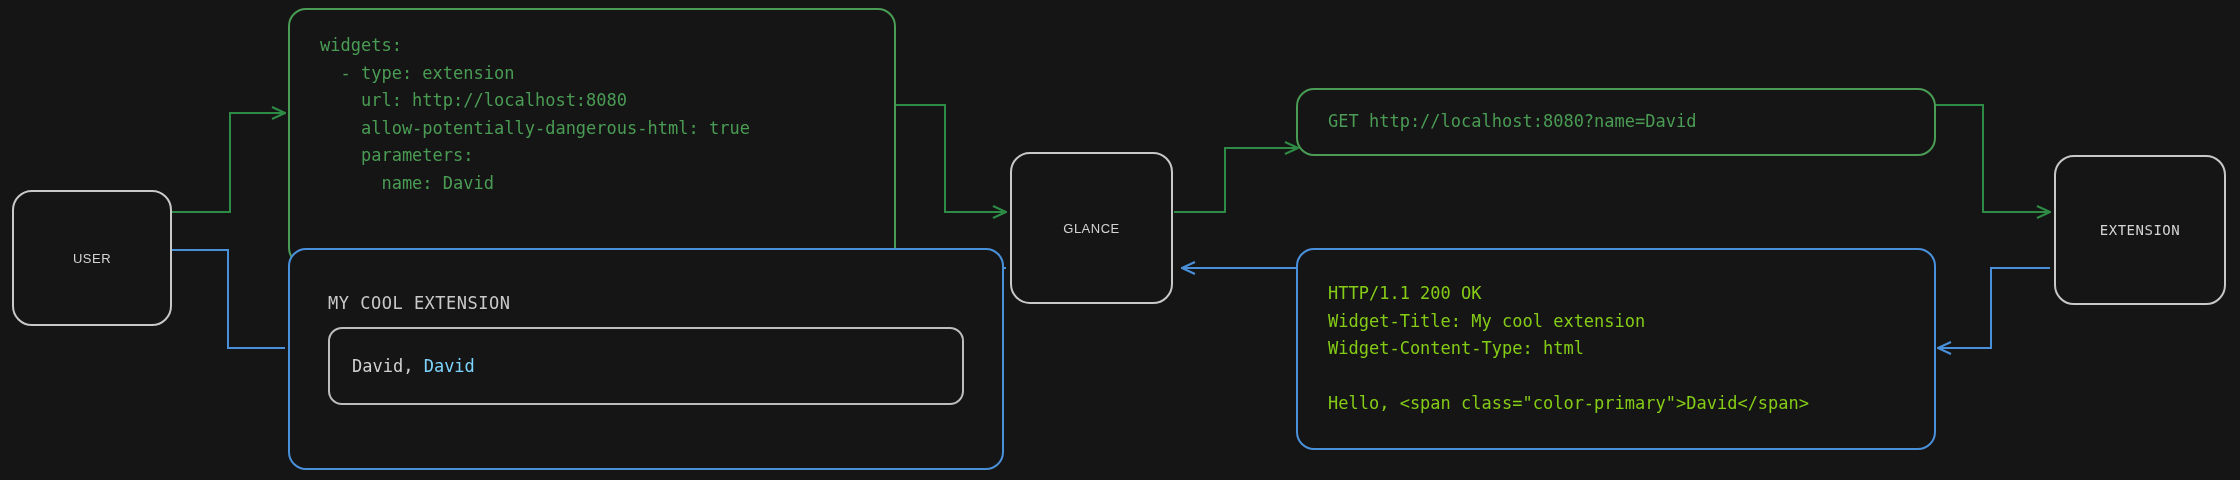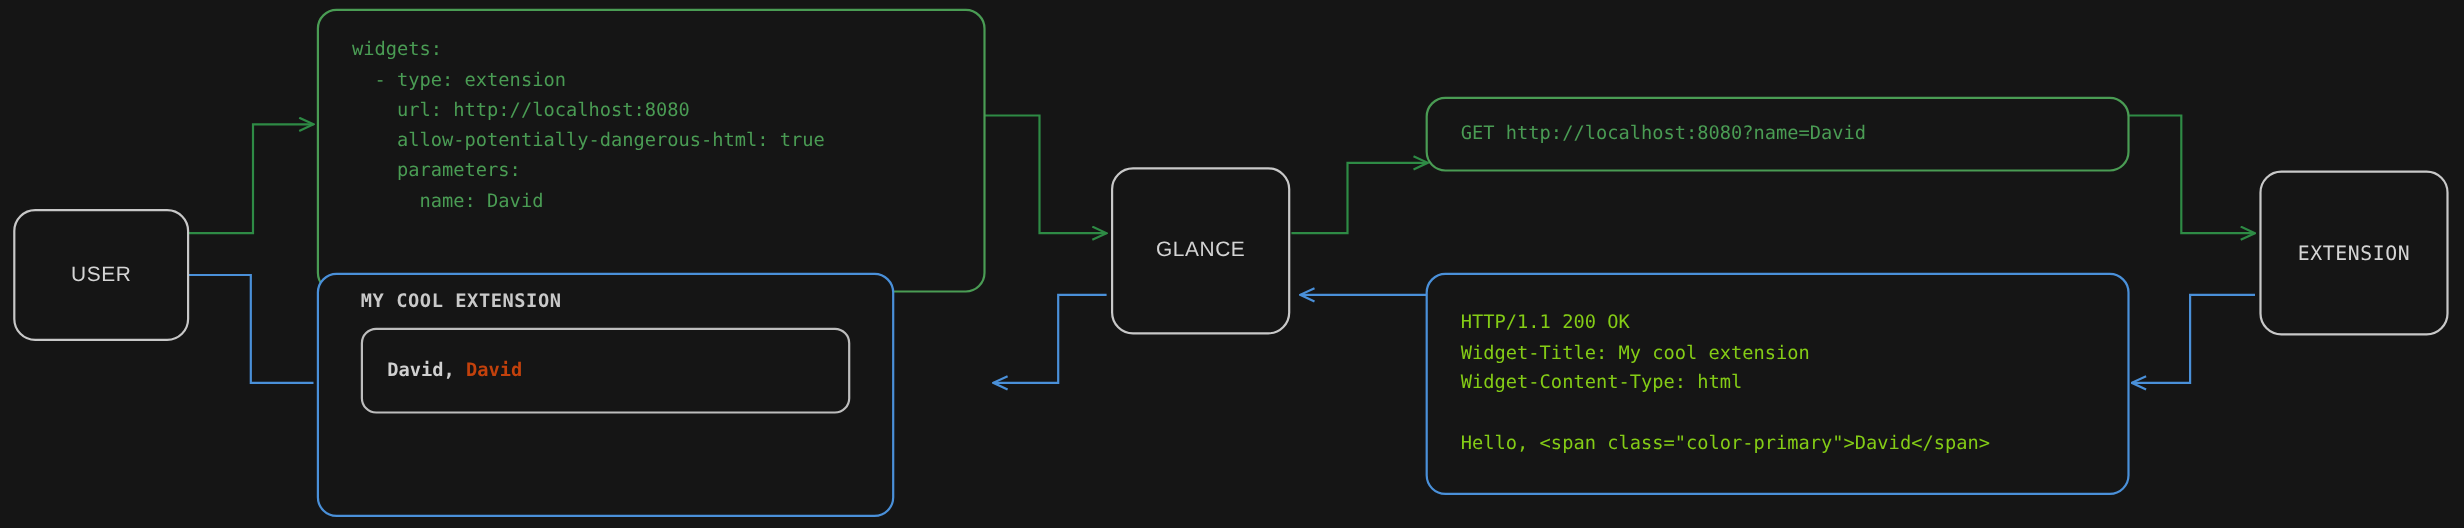--- a/index.html
+++ b/index.html
@@ -36,25 +36,25 @@
     justify-content: center;
     box-sizing: border-box;
   }
   .node-label {
     color: #d4d4d4;
     letter-spacing: 0.5px;
     white-space: nowrap;
   }
   .node-label.sans {
     font-family: "Liberation Sans", "DejaVu Sans", sans-serif;
-    font-size: 19px;
+    font-size: 13px;
   }
   .node-label.mono {
     font-family: "DejaVu Sans Mono", "Liberation Mono", monospace;
-    font-size: 18px;
+    font-size: 14px;
   }
 
   
   .panel {
     position: absolute;
     border: 2px solid #4a9c54;
     border-radius: 18px;
     background: #151515;
     box-sizing: border-box;
     padding: 22px 30px;
@@ -90,21 +90,21 @@
     height: 78px;
     display: flex;
     align-items: center;
   }
   .widget-text {
     font-family: "DejaVu Sans Mono", "Liberation Mono", monospace;
     font-size: 17px;
     color: #d0d0d0;
     white-space: pre;
   }
-  .accent { color: #c2410c; }
+  .accent { color: #7dd3fc; }
 </style>
 </head>
 <body>
 
 <div id="canvas">
 
   <svg class="wires" viewBox="0 0 2240 480" xmlns="http://www.w3.org/2000/svg">
     <defs>
       <marker id="ah-green" markerWidth="16" markerHeight="14" refX="15" refY="7" orient="auto" markerUnits="userSpaceOnUse">
         <path d="M2,1 L15,7 L2,13" fill="none" stroke="#2e8b45" stroke-width="2"></path>
@@ -124,21 +124,21 @@
 
     <path d="M 2050 268 L 1991 268 L 1991 348 L 1938 348" fill="none" stroke="#4a90d9" stroke-width="2" marker-end="url(#ah-blue)"></path>
 
     <path d="M 1298 268 L 1240 268 L 1240 268 L 1182 268" fill="none" stroke="#4a90d9" stroke-width="2" marker-end="url(#ah-blue)"></path>
 
     <path d="M 1006 268 L 962 268 L 962 348 L 903 348" fill="none" stroke="#4a90d9" stroke-width="2" marker-end="url(#ah-blue)"></path>
 
     <path d="M 285 348 L 228 348 L 228 250 L 130 250" fill="none" stroke="#4a90d9" stroke-width="2" marker-end="url(#ah-blue)"></path>
   </svg>
 
-  <div class="node" style="left:12px; top:190px; width:160px; height:120px;">
+  <div class="node" style="left:12px; top:190px; width:160px; height:136px;">
     <span class="node-label sans">USER</span>
   </div>
 
   <div class="node" style="left:1010px; top:152px; width:163px; height:152px;">
     <span class="node-label sans">GLANCE</span>
   </div>
 
   <div class="node" style="left:2054px; top:155px; width:172px; height:150px;">
     <span class="node-label mono">EXTENSION</span>
   </div>
@@ -157,20 +157,20 @@
   </div>
 
   <div class="panel blue" style="left:1296px; top:248px; width:640px; height:202px; display:flex; align-items:center;">
     <pre class="code blue">HTTP/1.1 200 OK
 Widget-Title: My cool extension
 Widget-Content-Type: html
 
 Hello, &lt;span class="color-primary"&gt;David&lt;/span&gt;</pre>
   </div>
 
-  <div class="panel blue" style="left:288px; top:248px; width:525px; height:222px; padding:8px 26px;font-weight:bold;">
+  <div class="panel blue" style="left:288px; top:248px; width:716px; height:222px; padding:37px 26px;">
     <div class="widget-title">MY COOL EXTENSION</div>
     <div class="widget-card">
       <span class="widget-text"><span>David, </span><span class="accent">David</span></span>
     </div>
   </div>
 
 </div>
 
 </body></html>

